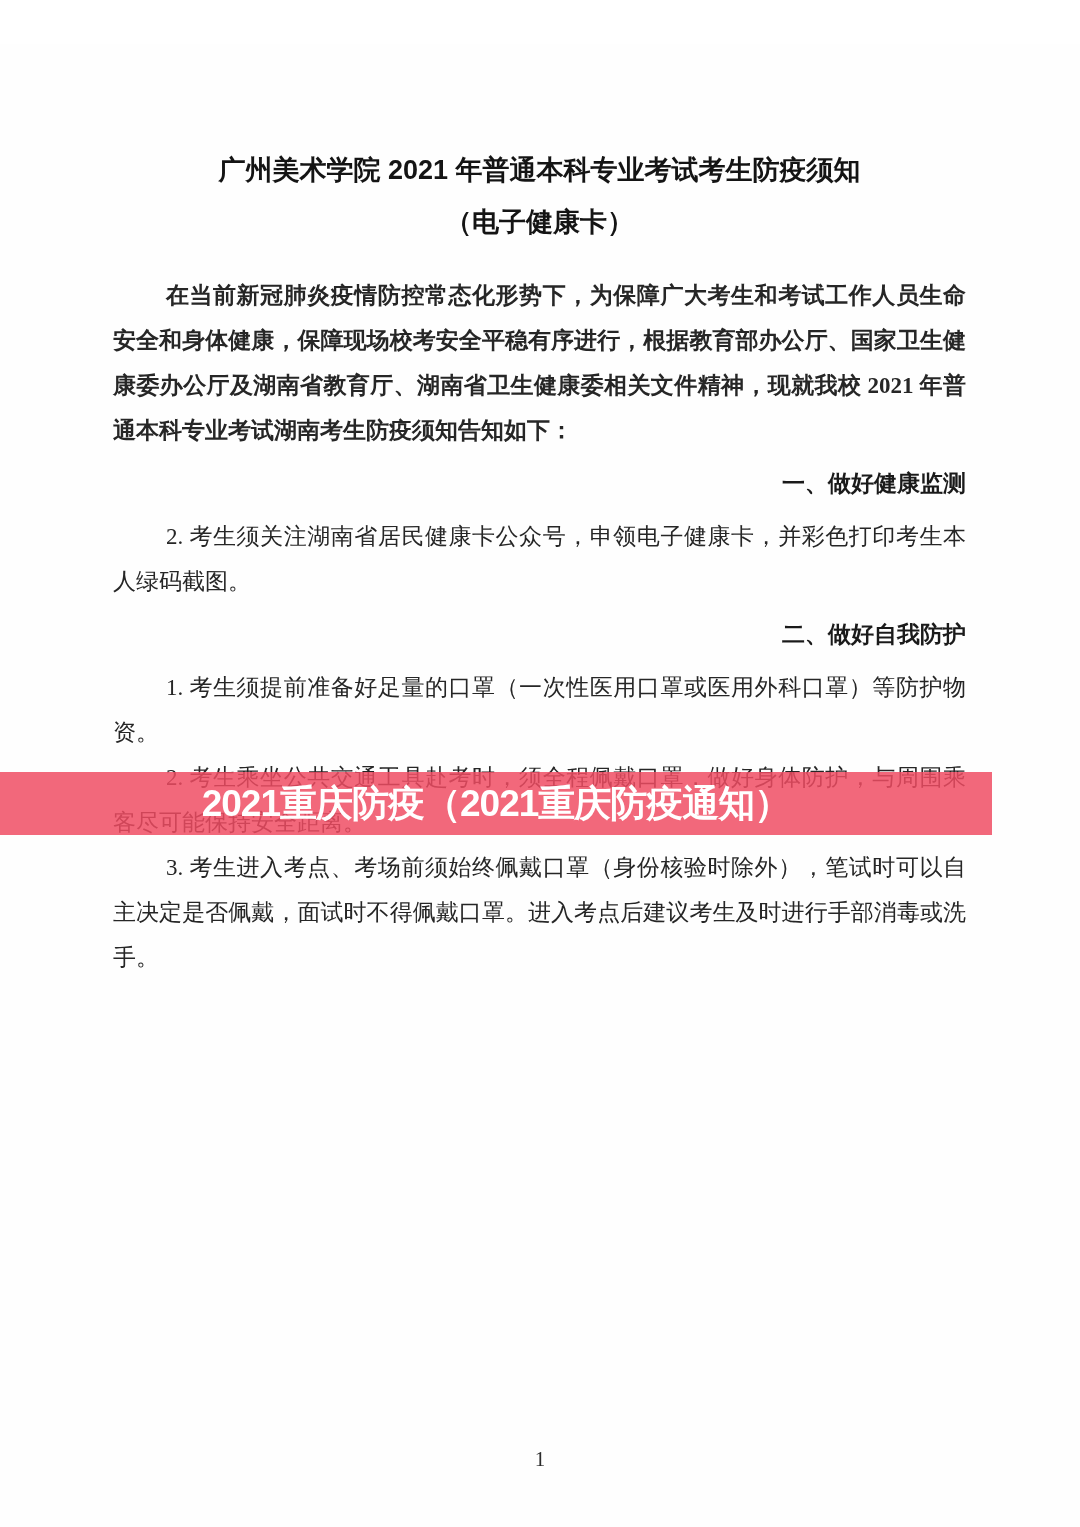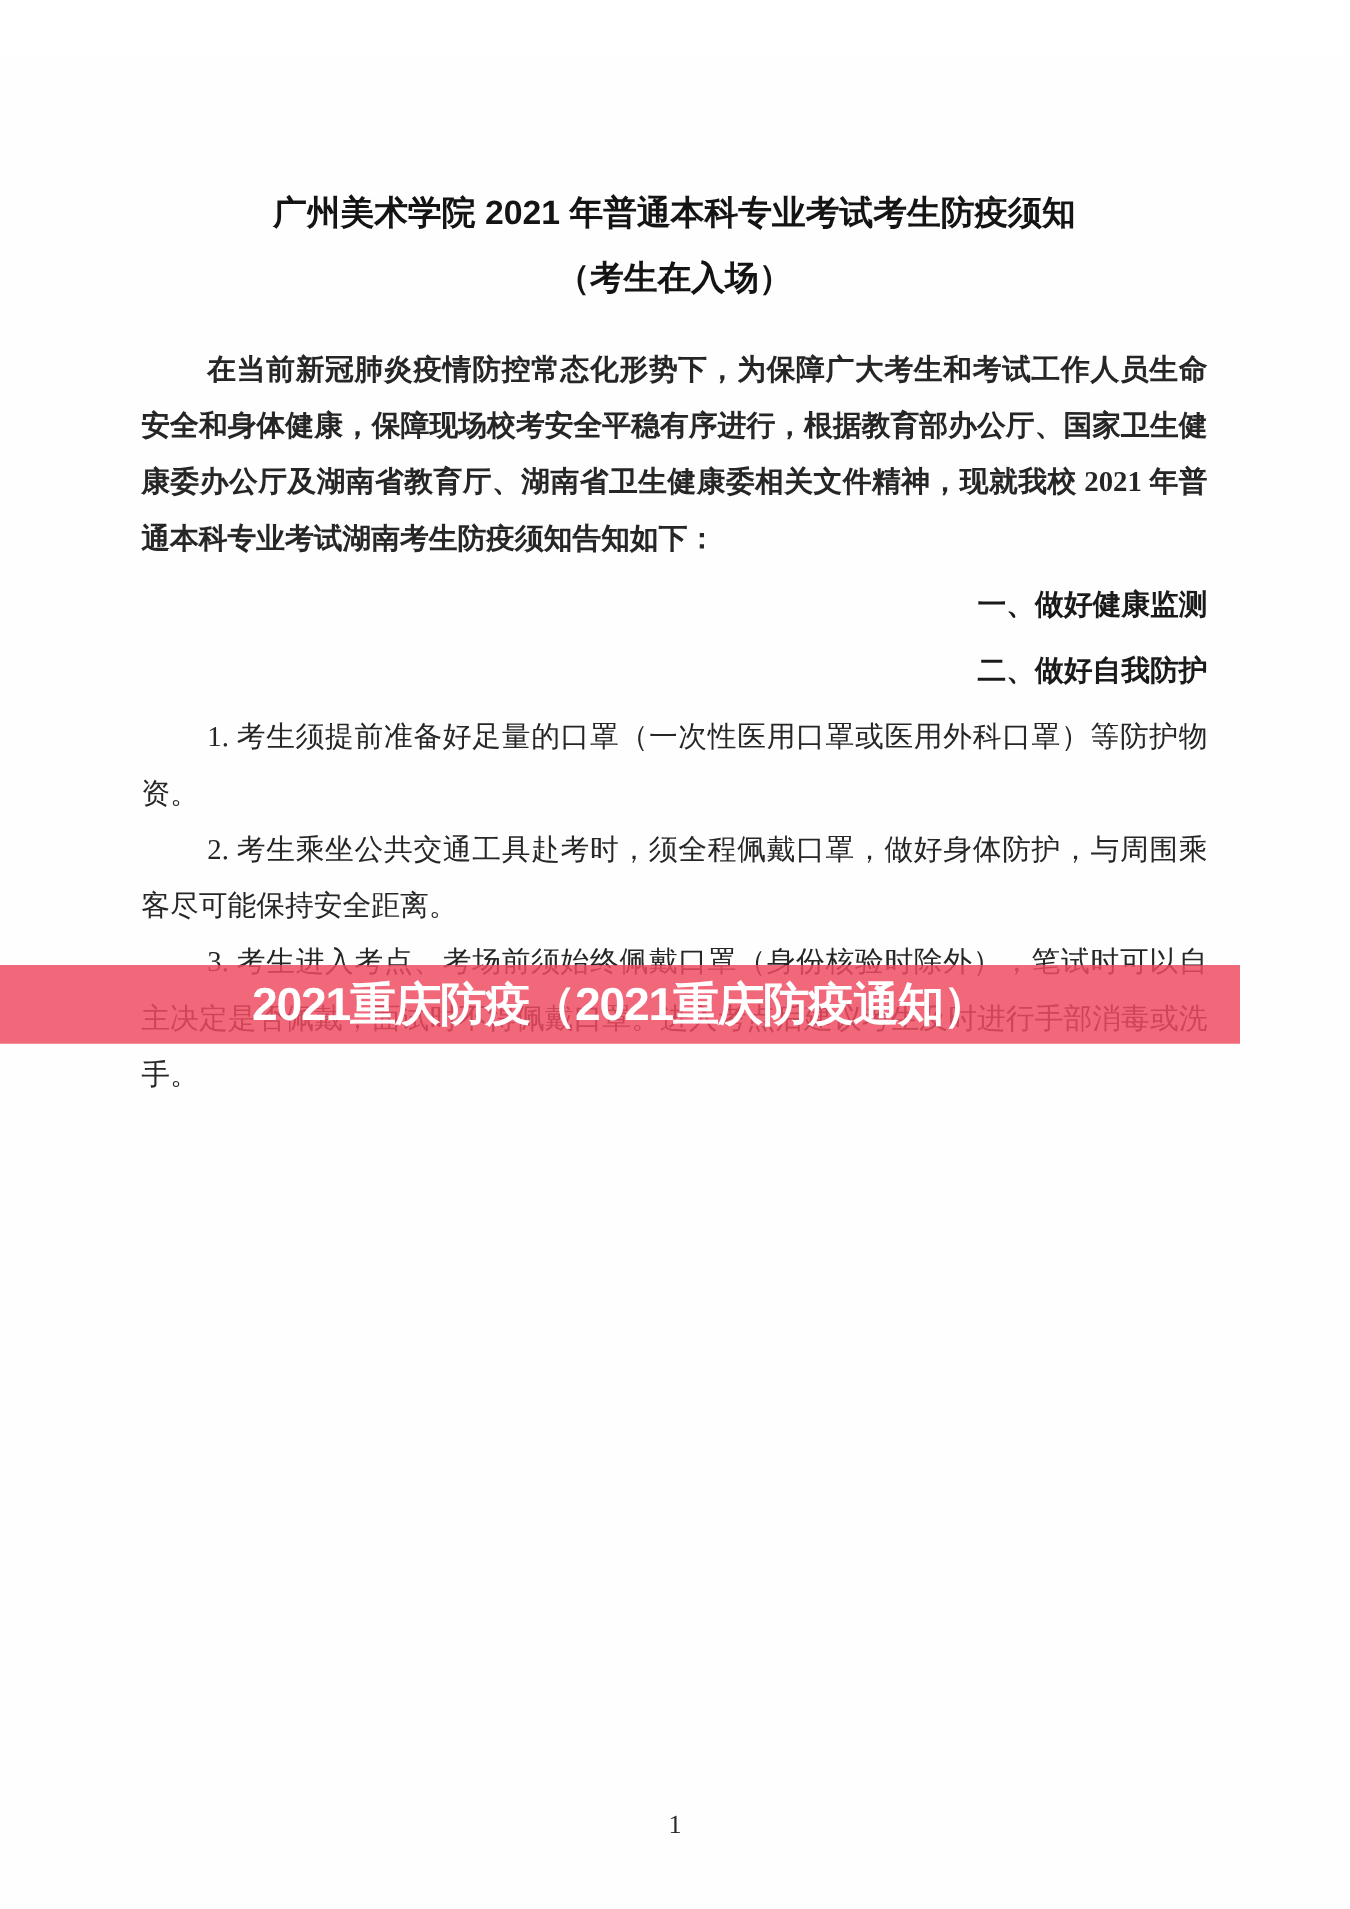--- a/index.html
+++ b/index.html
@@ -90,26 +90,27 @@
   }
 </style>
 </head>
 <body>
 
 <div class="page">
 
   <div class="content">
 
     <div class="doc-title">广州美术学院 2021 年普通本科专业考试考生防疫须知</div>
-    <div class="doc-title">（考生在入场）</div>
+    <div class="doc-title">（电子健康卡）</div>
 
     <div class="intro">在当前新冠肺炎疫情防控常态化形势下，为保障广大考生和考试工作人员生命安全和身体健康，保障现场校考安全平稳有序进行，根据教育部办公厅、国家卫生健康委办公厅及湖南省教育厅、湖南省卫生健康委相关文件精神，现就我校 2021 年普通本科专业考试湖南考生防疫须知告知如下：</div>
 
     <div>
       <div class="sec-heading">一、做好健康监测</div>
+      <div class="item">2. 考生须关注湖南省居民健康卡公众号，申领电子健康卡，并彩色打印考生本人绿码截图。</div>
     </div>
 
     <div>
       <div class="sec-heading">二、做好自我防护</div>
       <div class="item">1. 考生须提前准备好足量的口罩（一次性医用口罩或医用外科口罩）等防护物资。</div>
       <div class="item">2. 考生乘坐公共交通工具赴考时，须全程佩戴口罩，做好身体防护，与周围乘客尽可能保持安全距离。</div>
       <div class="item">3. 考生进入考点、考场前须始终佩戴口罩（身份核验时除外），笔试时可以自主决定是否佩戴，面试时不得佩戴口罩。进入考点后建议考生及时进行手部消毒或洗手。</div>
     </div>
 
 

